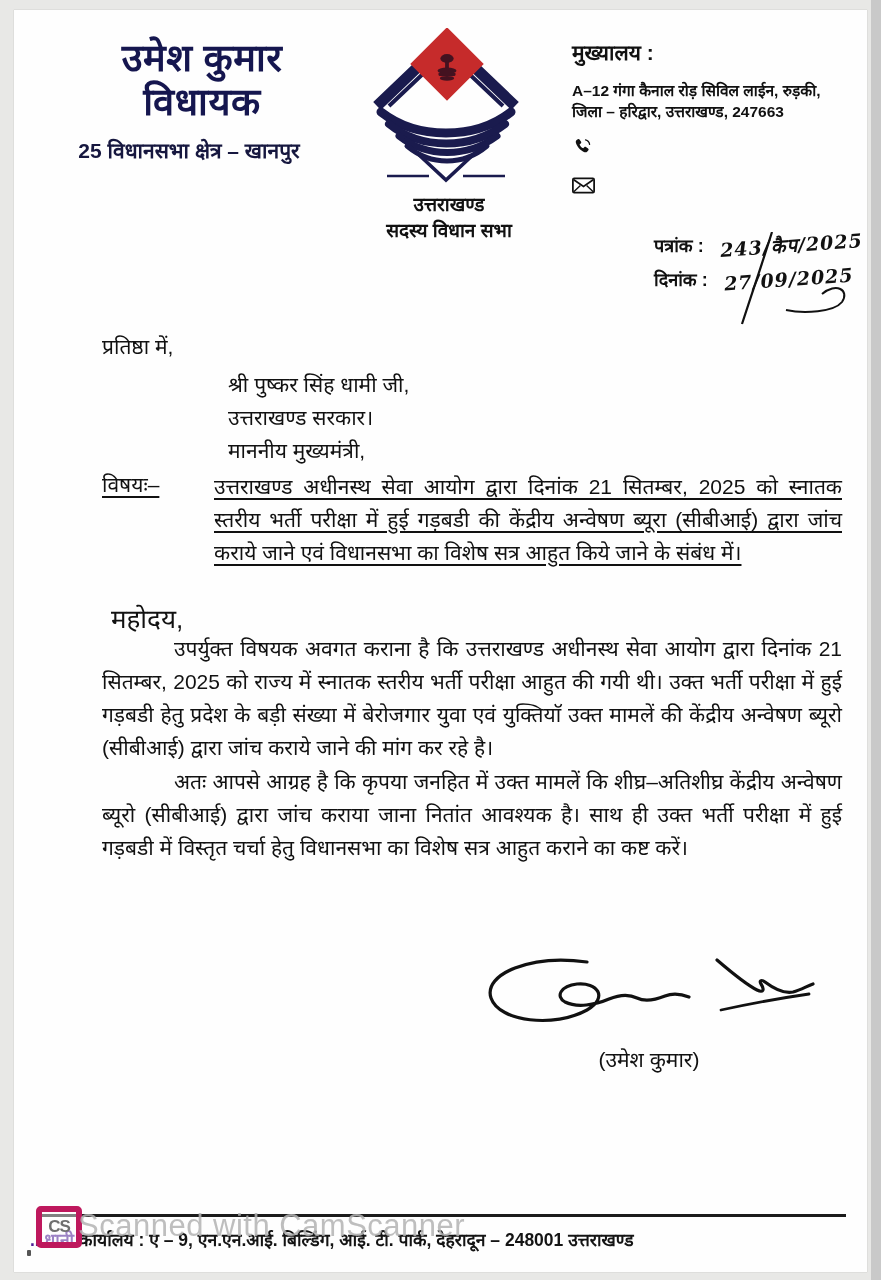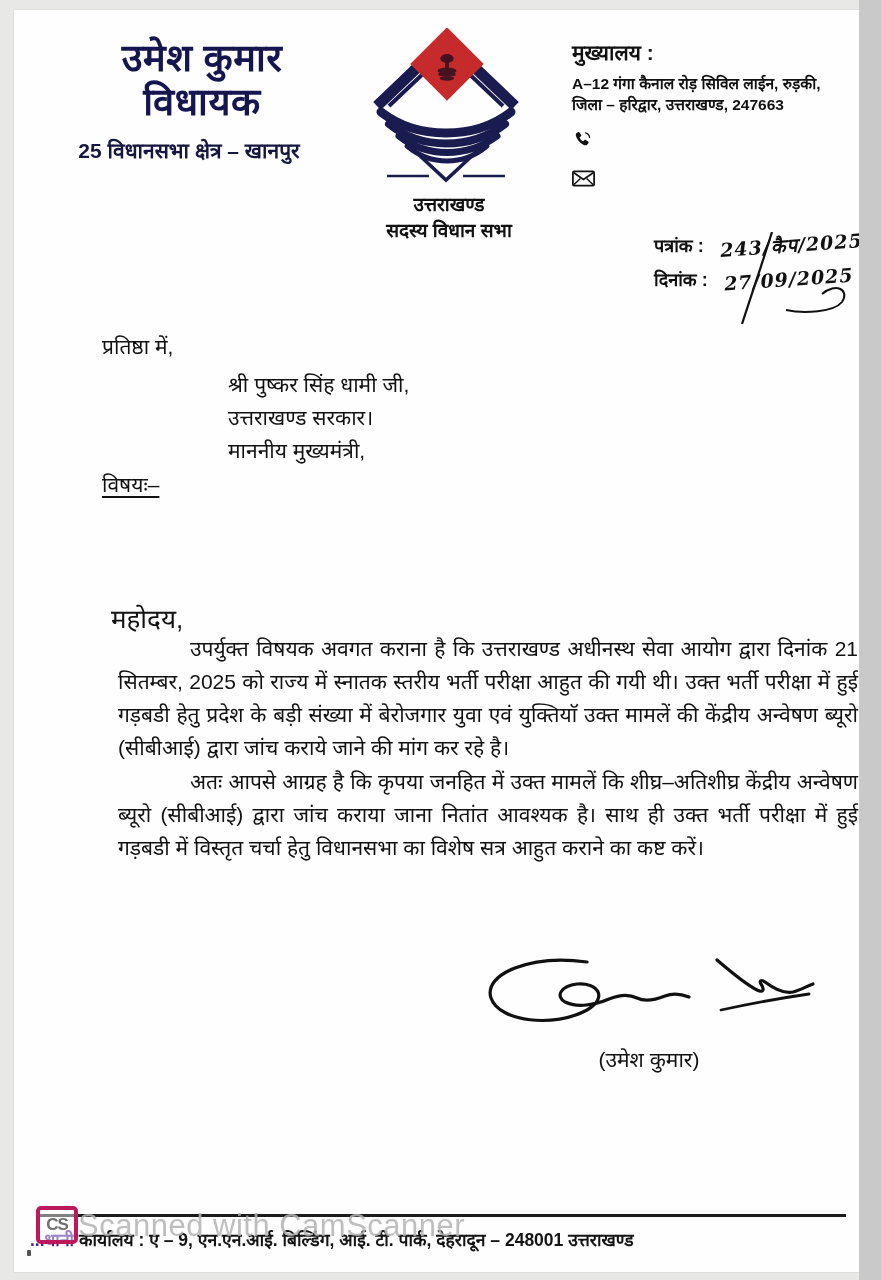--- a/index.html
+++ b/index.html
@@ -1,19 +1,20 @@
 <!DOCTYPE html>
 <html><head>
 <meta charset="utf-8">
 <style>
   html,body{margin:0;padding:0;background:#c9c9c9;}
   body{font-family:"Liberation Sans", sans-serif;}
   .scan{
     position:relative;width:859px;height:1280px;overflow:hidden;
     background:#e8e8e6;
+    padding-left:12px;
   }
   .page{
     position:absolute;left:14px;top:10px;width:853px;height:1262px;
     background:#fefefe;
     box-shadow:0 0 1px rgba(0,0,0,.25);
   }
   
   .header{position:absolute;left:0;top:0;width:853px;height:290px;}
   .lh-name{
     position:absolute;left:38px;top:26px;width:300px;text-align:center;
@@ -26,21 +27,21 @@
   }
   
   .emblem{position:absolute;left:345px;top:18px;width:175px;height:175px;}
   .emblem svg{display:block;}
   .emblem-cap{
     position:absolute;left:330px;top:182px;width:210px;text-align:center;
     font-size:19px;color:#111;line-height:26px;font-weight:600;
   }
   
   .addr{position:absolute;left:558px;top:28px;width:300px;color:#111;}
-  .addr-title{font-size:21px;font-weight:600;margin-bottom:7px;}
+  .addr-title{font-size:21px;font-weight:600;margin-bottom:14px;}
   .addr-lines{font-size:15.5px;line-height:21px;font-weight:600;}
   .addr-row{display:flex;align-items:flex-start;margin-top:13px;}
   .addr-ico{width:30px;flex:0 0 30px;padding-top:2px;}
   .addr-val{font-size:16px;font-weight:bold;line-height:21px;letter-spacing:.2px;}
   
   .refblk{position:absolute;left:640px;top:222px;width:215px;color:#111;}
   .refrow{display:flex;align-items:baseline;font-size:18px;font-weight:600;margin-bottom:9px;gap:12px;}
   .refrow .lbl{white-space:nowrap;}
   .hw{
     font-family:"DejaVu Serif", serif;font-style:italic;font-weight:bold;
@@ -51,21 +52,21 @@
   
   .body{position:absolute;left:0;top:300px;width:853px;color:#111;}
   .to-line{position:absolute;left:88px;top:22px;font-size:21px;}
   .to-block{position:absolute;left:214px;top:58px;font-size:21px;line-height:33px;}
   .subject{position:absolute;left:88px;top:160px;width:740px;display:flex;}
   .subj-lbl{flex:0 0 112px;font-size:21px;text-decoration:underline;text-underline-offset:4px;}
   .subj-txt{flex:1;font-size:21px;line-height:33px;text-align:justify;}
   .subj-txt span{text-decoration:underline;text-underline-offset:4px;}
   .salut{position:absolute;left:97px;top:290px;font-size:26px;}
   .para{
-    position:absolute;left:104px;width:740px;font-size:21px;line-height:33px;
+    position:absolute;left:88px;width:740px;font-size:21px;line-height:33px;
     text-align:justify;text-indent:72px;
   }
   .p1{top:322px;}
   .p2{top:455px;}
   
   .sig{position:absolute;left:455px;top:640px;width:360px;height:90px;}
   .sig-name{
     position:absolute;left:455px;top:735px;width:360px;text-align:center;
     font-size:21px;color:#111;
   }
@@ -74,21 +75,21 @@
   .footer{position:absolute;left:0;top:1205px;width:881px;}
   .foot-rule{position:absolute;left:36px;top:9px;width:810px;height:3px;background:#1b1b1b;}
   .foot-txt{
     position:absolute;left:30px;top:22px;width:830px;
     font-size:17.5px;font-weight:600;color:#141414;white-space:nowrap;
   }
   .foot-txt .cut{color:#4c1d95;}
   
   .cs-logo{
     position:absolute;left:36px;top:1206px;width:34px;height:30px;
-    border:4px solid #be185d;border-radius:5px;color:#6f6f6f;
+    border:6px solid #be185d;border-radius:5px;color:#6f6f6f;
     font-size:17px;font-weight:bold;font-family:"Liberation Sans",sans-serif;
     display:flex;align-items:center;justify-content:center;letter-spacing:-1px;
     background:rgba(255,255,255,.45);
   }
   .cs-text{
     position:absolute;left:78px;top:1208px;
     font-size:31px;color:#b4b4b4;font-family:"Liberation Sans",sans-serif;
     letter-spacing:.5px;opacity:.85;
   }
 </style>
@@ -187,20 +188,23 @@
     <div class="to-line">प्रतिष्ठा में,</div>
 
     <div class="to-block">
       <div>श्री पुष्कर सिंह धामी जी,</div>
       <div>उत्तराखण्ड सरकार।</div>
       <div>माननीय मुख्यमंत्री,</div>
     </div>
 
     <div class="subject">
       <div class="subj-lbl">विषयः–</div>
+      <div class="subj-txt">
+        <span>उत्तराखण्ड अधीनस्थ सेवा आयोग द्वारा दिनांक 21 सितम्बर, 2025 को स्नातक स्तरीय भर्ती परीक्षा में हुई गड़बडी की केंद्रीय अन्वेषण ब्यूरा (सीबीआई) द्वारा जांच कराये जाने एवं विधानसभा का विशेष सत्र आहुत किये जाने के संबंध में।</span>
+      </div>
     </div>
 
     <div class="salut">महोदय,</div>
 
     <div class="para p1">उपर्युक्त विषयक अवगत कराना है कि उत्तराखण्ड अधीनस्थ सेवा आयोग द्वारा दिनांक 21 सितम्बर, 2025 को राज्य में स्नातक स्तरीय भर्ती परीक्षा आहुत की गयी थी। उक्त भर्ती परीक्षा में हुई गड़बडी हेतु प्रदेश के बड़ी संख्या में बेरोजगार युवा एवं युक्तियाॅ उक्त मामलें की केंद्रीय अन्वेषण ब्यूरो (सीबीआई) द्वारा जांच कराये जाने की मांग कर रहे है।</div>
     <div class="para p2">अतः आपसे आग्रह है कि कृपया जनहित में उक्त मामलें कि शीघ्र–अतिशीघ्र केंद्रीय अन्वेषण ब्यूरो (सीबीआई) द्वारा जांच कराया जाना नितांत आवश्यक है। साथ ही उक्त भर्ती परीक्षा में हुई गड़बडी में विस्तृत चर्चा हेतु विधानसभा का विशेष सत्र आहुत कराने का कष्ट करें।</div>
 
     <div class="sig">
       <svg width="360" height="90" viewBox="0 0 360 90">
         <path d="M118 12 C62 4, 14 24, 22 48 C30 72, 86 78, 118 60 C140 47, 128 32, 108 34 C92 36, 86 46, 96 52 C108 58, 126 55, 140 49 C152 44, 160 44, 168 48 C176 52, 186 50, 196 46 C204 43, 212 44, 220 47" fill="none" stroke="#111" stroke-width="3.2" stroke-linecap="round" stroke-linejoin="round"></path>

